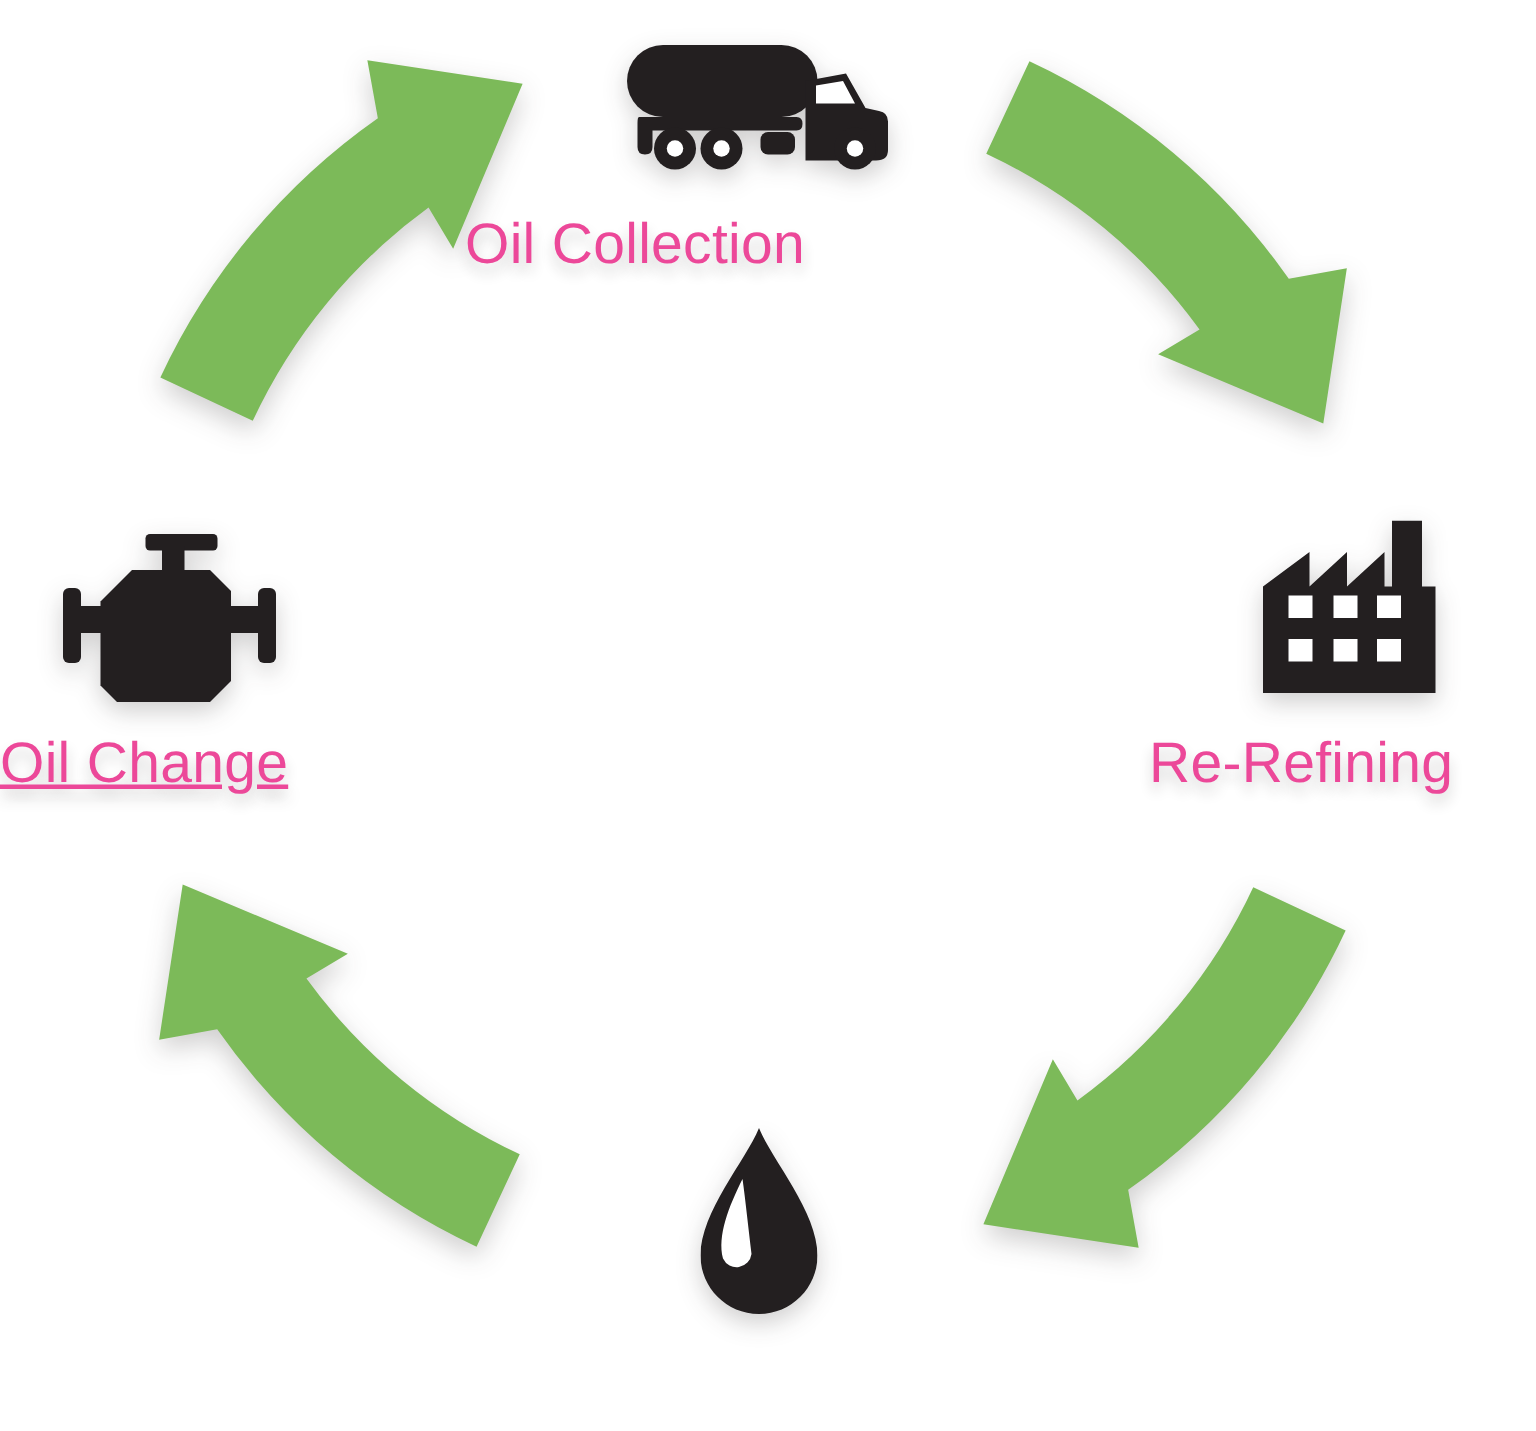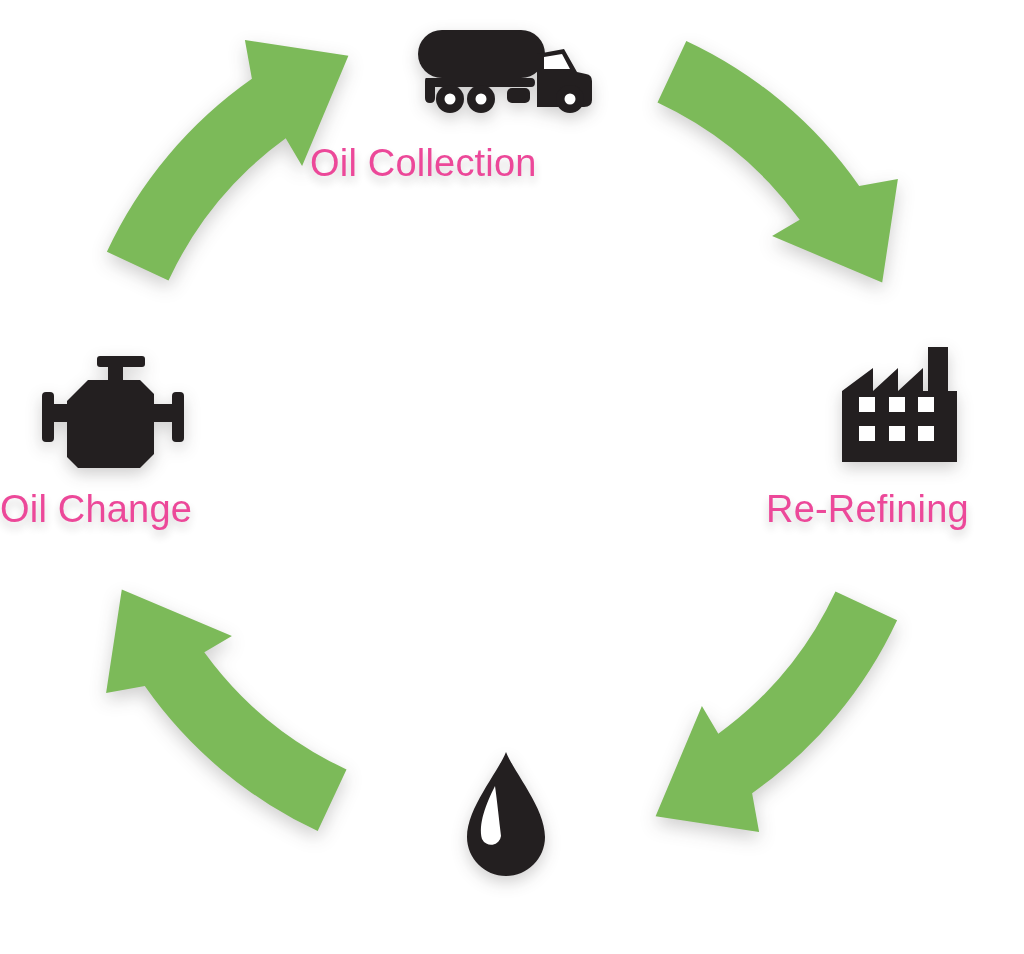--- a/index.html
+++ b/index.html
@@ -40,21 +40,21 @@
     font-size: 38px;
     line-height: 38px;
     text-align: left;
     white-space: nowrap;
     letter-spacing: 0.2px;
     text-shadow: 0px 6px 9px rgba(35, 31, 32, 0.20);
   }
   #label-oil-collection { left: 310px; top: 144px;  width: 400px; }
   #label-re-refining    { left: 766px; top: 490px;  width: 280px; }
   #label-blending       { left: 310px; top: 897px;  width: 400px; }
-  #label-oil-change     { left: 0px;   top: 490px;  width: 244px; }
+  #label-oil-change     { left: 0px;   top: 490px;  width: 244px; text-decoration: underline; }
 
   #icon-truck   { left: 418px; top: 28px;  width: 176px; height: 86px; }
   #icon-factory { left: 842px; top: 347px; width: 116px; height: 116px; }
   #icon-drop    { left: 467px; top: 752px; width: 78px;  height: 124px; }
   #icon-engine  { left: 42px;  top: 356px; width: 142px; height: 114px; }
 </style>
 </head>
 <body>
 
 <div class="stage">

